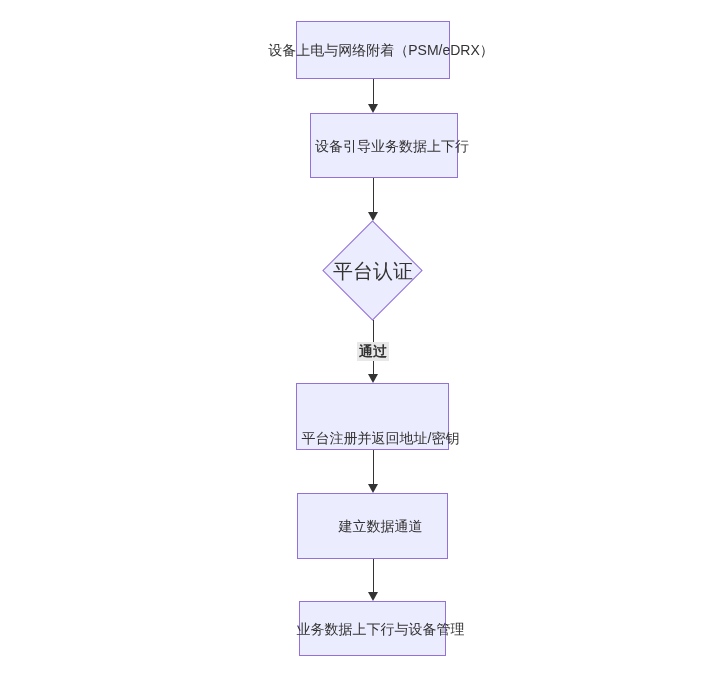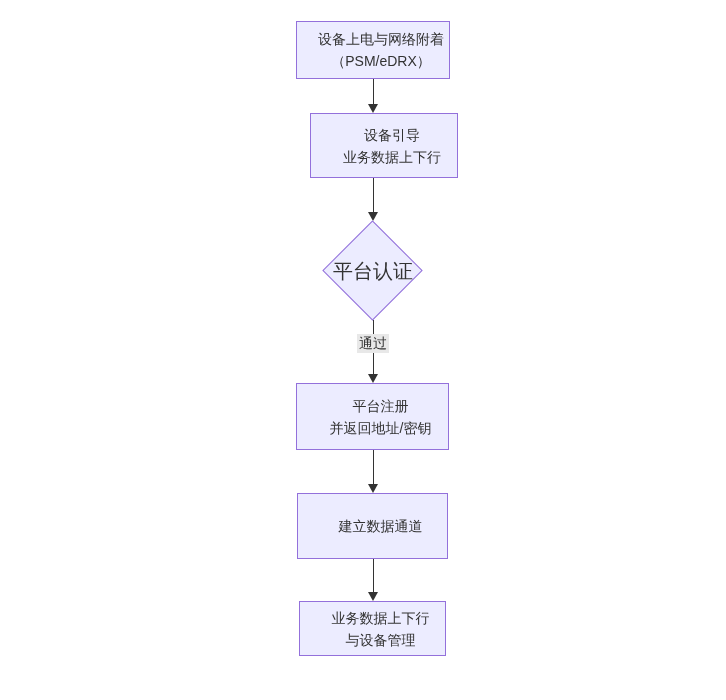--- a/index.html
+++ b/index.html
@@ -22,31 +22,31 @@
   .node {
     position: absolute;
     box-sizing: border-box;
     background: var(--node-fill, #ECECFF);
     border: 1px solid var(--node-border, #9370DB);
     color: var(--text-color, #333333);
     font-size: 14px;
     line-height: 22px;
     text-align: center;
     display: flex;
-    flex-direction: column;
+    flex-direction: row;
     align-items: center;
     justify-content: center;
     padding-left: 16px;
   }
   .node .line { display: block; white-space: nowrap; }
 
   
   .n-a { left: 296px; top: 21px;  width: 154px; height: 58px; }
   .n-b { left: 298px; top: 113px; width: 148px; height: 65px; margin-left: 12px; }
-  .n-d { left: 296px; top: 383px; width: 153px; height: 67px; }
+  .n-d { left: 296px; top: 383px; width: 153px; height: 67px; align-items: flex-end; }
   .n-e { left: 297px; top: 493px; width: 151px; height: 66px; gap: 28px; }
   .n-f { left: 299px; top: 601px; width: 147px; height: 55px; }
 
   
   .diamond-wrap {
     position: absolute;
     left: 322px; top: 221px;
     width: 102px; height: 100px;
   }
   .diamond-shape {
@@ -91,29 +91,30 @@
   .e3-line { top: 320px; height: 55px; }
   .e3-head { top: 374px; }
   .e4-line { top: 450px; height: 35px; }
   .e4-head { top: 484px; }
   .e5-line { top: 559px; height: 34px; }
   .e5-head { top: 592px; }
 
   .edge-label {
     position: absolute;
     left: 373px;
-    top: 334px;
+    top: 342px;
     transform: translateX(-50%);
     background: var(--edge-label-bg, #e8e8e8);
     color: var(--text-color, #333333);
     font-size: 14px;
     line-height: 19px;
     padding: 0 2px;
     z-index: 3;
     white-space: nowrap;
+    font-weight: bold;
   }
 </style>
 </head>
 <body>
 
 <div class="canvas">
 
   <div class="node n-a">
     <span class="line">设备上电与网络附着</span>
     <span class="line">（PSM/eDRX）</span>

